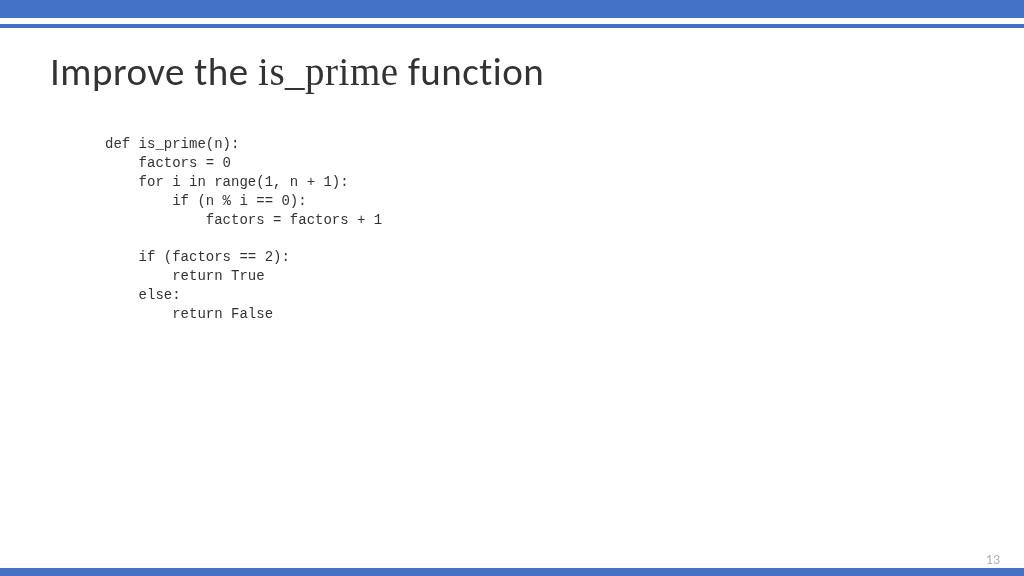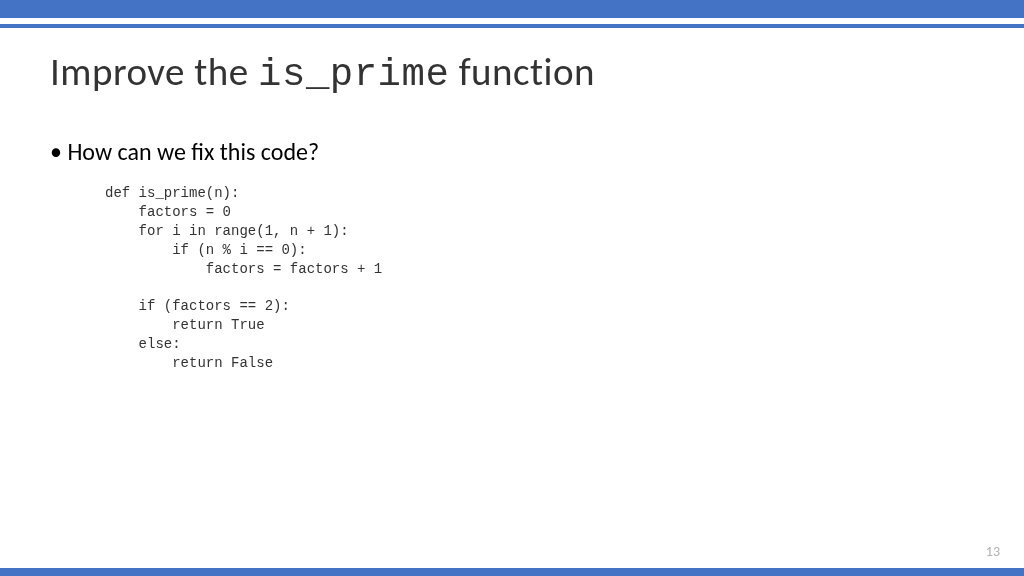--- a/index.html
+++ b/index.html
@@ -55,21 +55,21 @@
     }
     .title {
       font-size: 39px;
       font-weight: 300;
       color: #333333;
       font-family: "Segoe UI Light", "Segoe UI", Calibri, Arial, sans-serif;
       margin-bottom: 40px;
       letter-spacing: 0.5px;
     }
     .title .mono {
-      font-family: Liberation Mono, monospace;
+      font-family: Liberation Serif, serif;
       font-weight: 400;
     }
     .bullet {
       font-size: 24px;
       color: #000000;
       margin-bottom: 18px;
       padding-left: 0;
     }
     .bullet::before {
       content: "• ";
@@ -77,39 +77,38 @@
     .code-block {
       font-family: "Courier New", Courier, monospace;
       font-size: 14px;
       color: #333333;
       line-height: 1.35;
       padding-left: 55px;
       white-space: pre;
     }
     .page-number {
       position: absolute;
-      bottom: 16px;
+      bottom: 8px;
       right: 24px;
       font-size: 14px;
       color: #b0b0b0;
     }
   </style>
 </head>
 <body>
 
 <div class="top-bar-thick"></div>
 <div class="top-bar-gap"></div>
 <div class="top-bar-thin"></div>
 
 <div class="content">
   <h1 class="title">
     <span>Improve the </span><span class="mono">is_prime</span><span> function</span>
   </h1>
 
-  <div class="bullet">How can we fix this code?</div>
 
   <div class="code-block">def is_prime(n):
     factors = 0
     for i in range(1, n + 1):
         if (n % i == 0):
             factors = factors + 1
 
     if (factors == 2):
         return True
     else:

